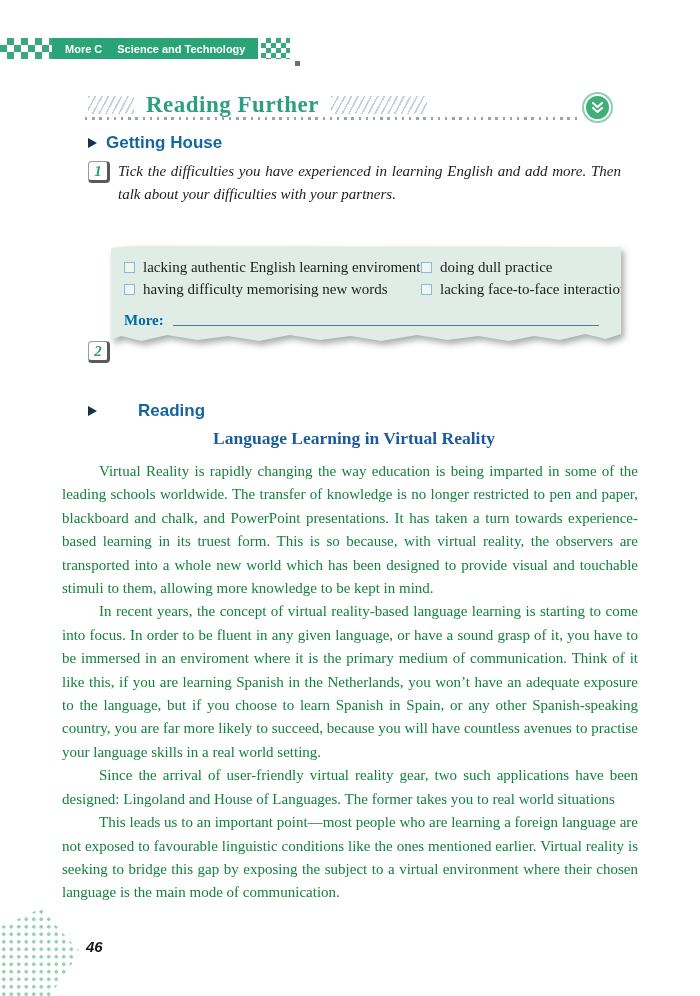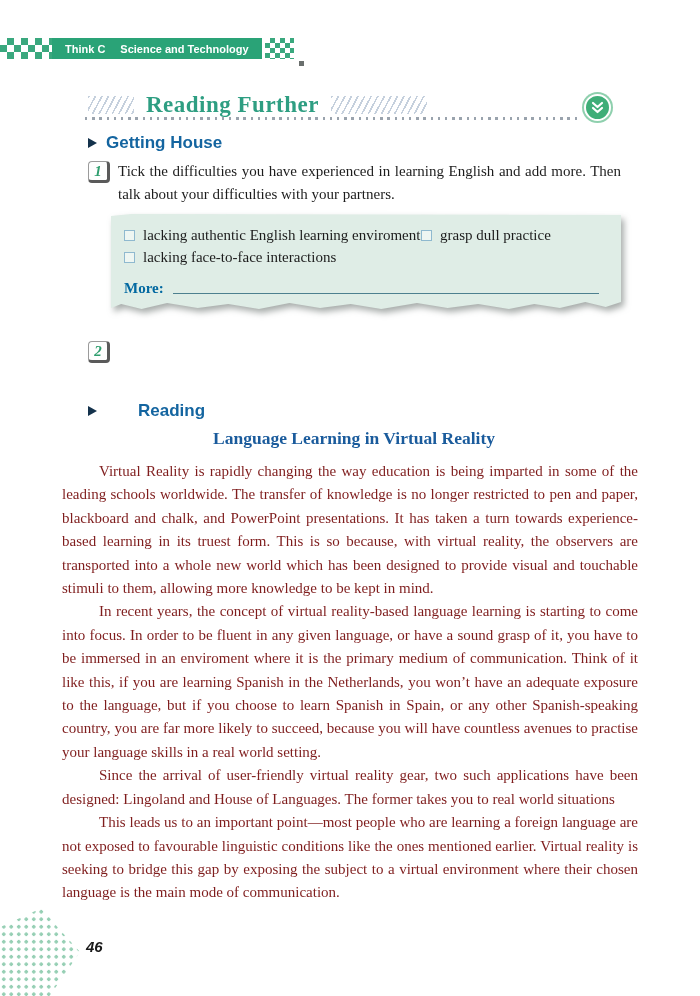--- a/index.html
+++ b/index.html
@@ -78,39 +78,40 @@
     position:absolute; left:88px; width:22px; height:22px;
     background:#fefefe; border:1px solid #9b9b9b;
     border-right:3px solid #5a5a5a; border-bottom:3px solid #5a5a5a;
     border-radius:4px; display:flex; align-items:center; justify-content:center;
     font-style:italic; font-weight:bold; font-size:15px; color:#2e9e6e;
   }
   .numbox.n1 { top:161px; }
   .numbox.n2 { top:341px; }
   .taskline {
     position:absolute; left:118px; width:503px;
-    font-size:15px; line-height:23px; color:#1c1c1c;
+    font-style:italic; font-size:15px; line-height:23px; color:#1c1c1c;
     text-align:justify;
   }
   .taskline.t1 { top:160px; }
   .taskline.t2 { top:340px; }
 
   
   .panel-wrap {
     position:absolute; top:214px; left:111px; width:510px; height:100px;
     filter: drop-shadow(3px 4px 3px rgba(80,90,86,0.5));
   }
   .panel {
     position:relative; width:100%; height:100%;
     background:#dfede6;
     clip-path: polygon(0 2%, 4% 0, 100% 1%, 100% 88%, 97% 93%, 93% 88%,
       88% 94%, 83% 90%, 78% 95%, 72% 90%, 66% 94%, 60% 89%, 53% 95%,
       47% 90%, 41% 94%, 35% 89%, 29% 95%, 23% 90%, 17% 94%, 11% 89%,
       6% 95%, 2% 90%, 0 94%);
     padding:11px 13px 0 13px;
+    margin-top:32px;
   }
   .cbx-grid {
     display:grid; grid-template-columns: 297px 1fr; grid-row-gap:2px;
   }
   .cbx-item { display:flex; align-items:center; gap:8px; height:20px; }
   .cbx {
     width:11px; height:11px; flex:0 0 11px;
     border:1px solid #8fb9cf; background:#eef6f2; cursor:pointer;
   }
   .cbx-label { font-size:15px; color:#1c1c1c; white-space:nowrap; }
@@ -124,21 +125,21 @@
     border-bottom:1.4px solid #4d808f; cursor:text;
   }
 
   
   .article-title {
     position:absolute; top:428px; left:4px; width:100%;
     text-align:center; font-weight:bold; font-size:17.5px; color:#1a5b9c;
   }
   .article {
     position:absolute; top:460px; left:62px; width:576px;
-    font-size:15px; line-height:23.4px; text-align:justify; color:#7f1d1d;
+    font-size:15px; line-height:23.4px; text-align:justify; color:#15803d;
   }
   .article p { text-indent:37px; }
 
   
   .foot-dots {
     position:absolute; left:0; top:908px; width:80px; height:88px;
     background: radial-gradient(circle, #96cfb4 1.7px, transparent 1.9px) 0 0 / 7.5px 7.5px;
     clip-path: polygon(0 22%, 52% 0, 72% 22%, 100% 50%, 62% 100%, 0 100%);
   }
   .page-num {
@@ -148,21 +149,21 @@
   }
 </style>
 </head>
 <body>
 
 <div class="page">
 
   <div class="banner">
     <div class="checker-left"></div>
     <div class="banner-pill">
-      <span>Think C</span>
+      <span>More C</span>
       <span>Science and Technology</span>
     </div>
     <div class="checker-right"></div>
   </div>
 
   <div class="rf-row">
     <div class="hatch hatch-l"></div>
     <h1 class="rf-title">Reading Further</h1>
     <div class="hatch hatch-r"></div>
   </div>
@@ -186,21 +187,25 @@
 
   <div class="panel-wrap">
     <div class="panel">
       <div class="cbx-grid">
         <div class="cbx-item">
           <span class="cbx"></span>
           <span class="cbx-label">lacking authentic English learning enviroment</span>
         </div>
         <div class="cbx-item">
           <span class="cbx"></span>
-          <span class="cbx-label">grasp dull practice</span>
+          <span class="cbx-label">doing dull practice</span>
+        </div>
+        <div class="cbx-item">
+          <span class="cbx"></span>
+          <span class="cbx-label">having difficulty memorising new words</span>
         </div>
         <div class="cbx-item">
           <span class="cbx"></span>
           <span class="cbx-label">lacking face-to-face interactions</span>
         </div>
       </div>
       <div class="more-row">
         <span class="more-label">More:</span>
         <span class="more-line"></span>
       </div>

